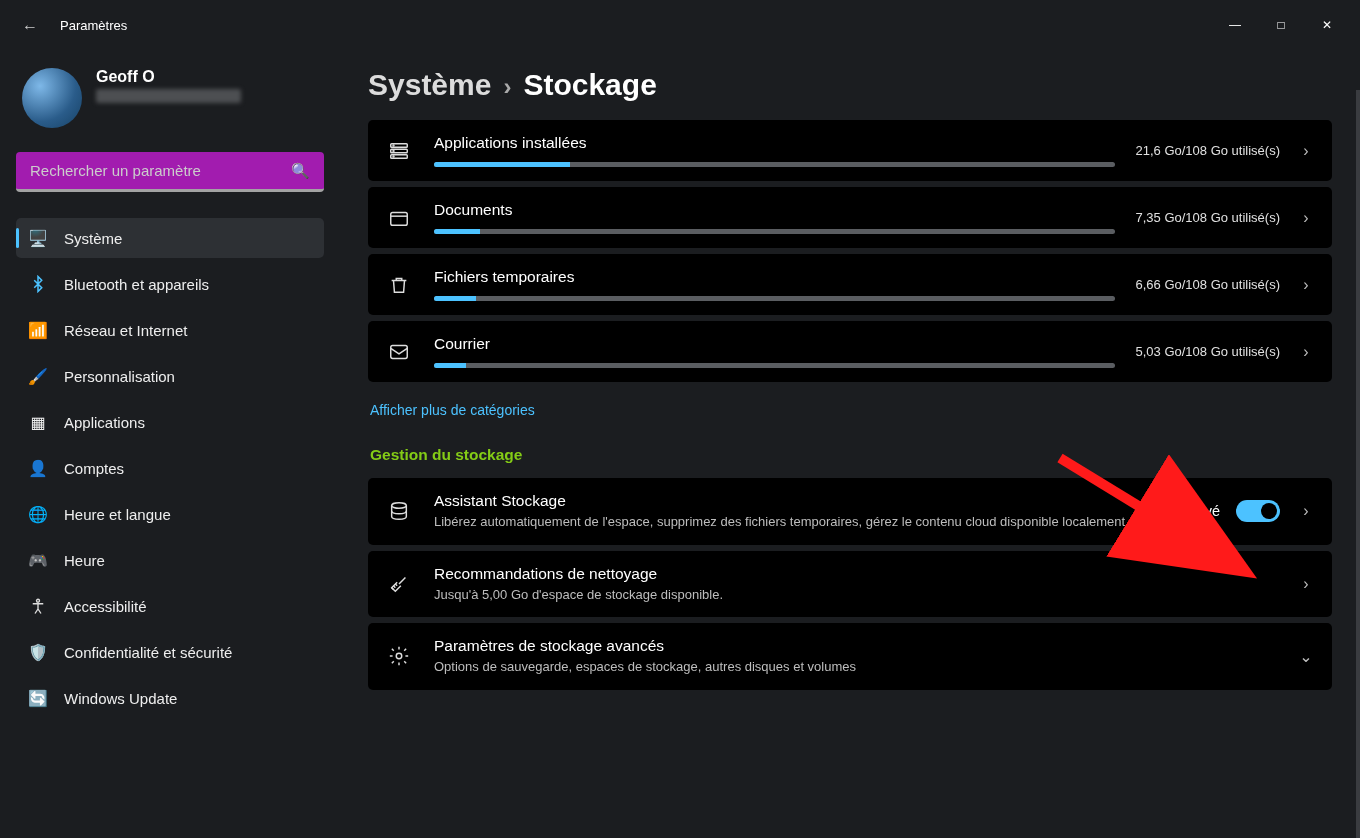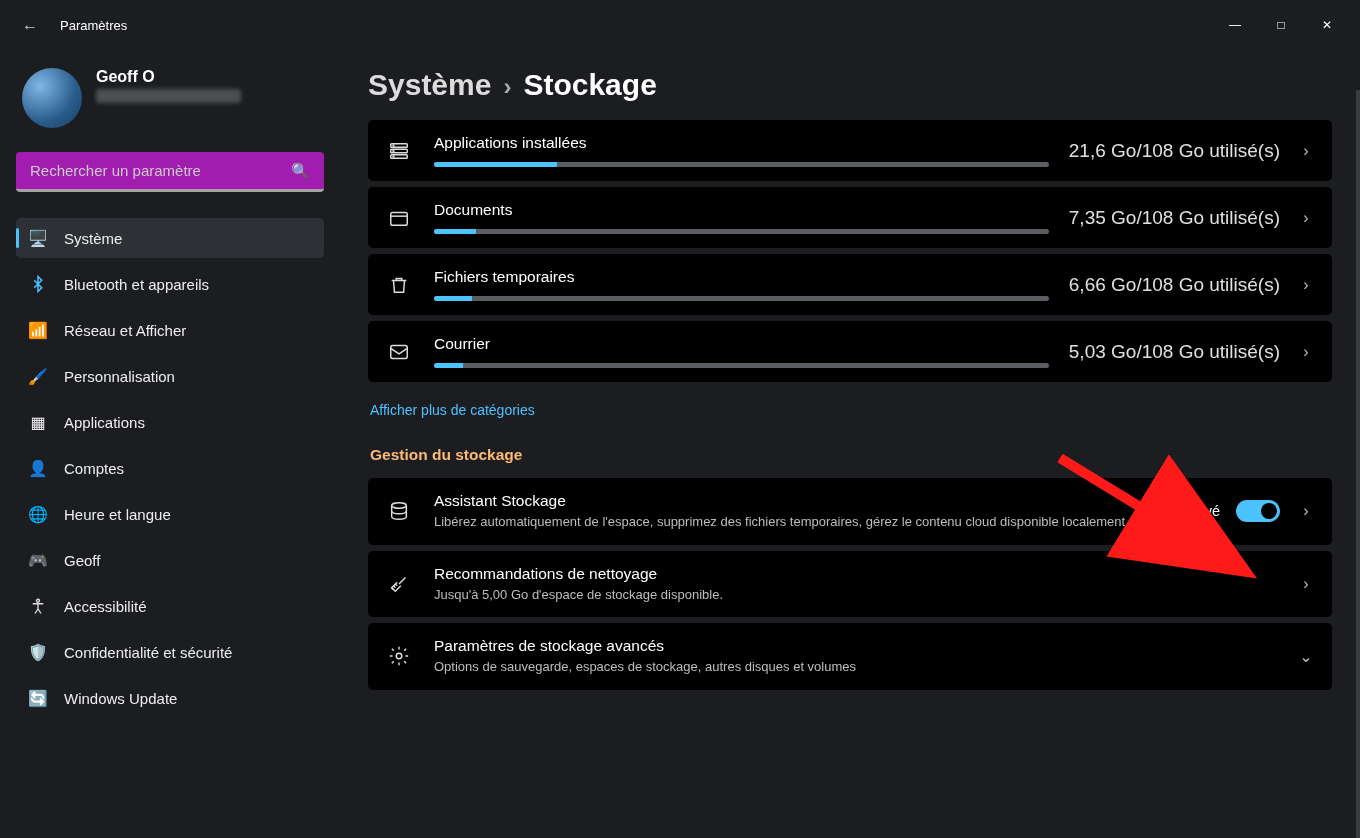--- a/index.html
+++ b/index.html
@@ -47,26 +47,26 @@
   .card {
     background:#000000; border-radius:5px; margin-bottom:6px;
     display:flex; align-items:center; padding:14px 16px; gap:20px;
     cursor:pointer; position:relative;
   }
   .card-icon { width:30px; display:flex; align-items:center; justify-content:center; color:#ddd; font-size:18px;}
   .card-body { flex:1; }
   .card-title { font-size:15.5px; color:#fff; }
   .card-sub { font-size:13px; color:#bdbdbd; margin-top:3px; line-height:1.35;}
   .card-right { display:flex; align-items:center; gap:16px; }
-  .usage { font-size:19px; color:#e0e0e0; white-space:nowrap;}
+  .usage { font-size:13px; color:#e0e0e0; white-space:nowrap;}
   .chev { color:#bbb; font-size:16px; width:20px; text-align:center;}
   .bar { height:5px; background:#5a5d61; border-radius:3px; margin-top:10px; overflow:hidden;}
   .bar span { display:block; height:100%; background:#4cc2ff;}
   .link { color:#4cc2ff; font-size:14px; padding:14px 2px 24px 2px; display:inline-block; cursor:pointer;}
-  .section-head { font-size:15.5px; font-weight:600; color:#fdba74; margin:4px 0 14px 2px;}
+  .section-head { font-size:15.5px; font-weight:600; color:#84cc16; margin:4px 0 14px 2px;}
   .toggle {
     width:44px; height:22px; background:#4cc2ff; border-radius:11px;
     position:relative; cursor:pointer;
   }
   .toggle .knob {
     width:16px; height:16px; background:#000; border-radius:50%;
     position:absolute; right:3px; top:3px;
   }
   .toggle-label { font-size:14.5px; color:#fff; }
   
@@ -110,41 +110,41 @@
         <div class="nav-item">
           <span class="nav-icon">
             <svg width="18" height="18" viewBox="0 0 24 24">
               <path d="M7 7l10 10-5 5V2l5 5L7 17" fill="none" stroke="#4cc2ff" stroke-width="2"></path>
             </svg>
           </span>
           <span>Bluetooth et appareils</span>
         </div>
         <div class="nav-item">
           <span class="nav-icon">📶</span>
-          <span>Réseau et Afficher</span>
+          <span>Réseau et Internet</span>
         </div>
         <div class="nav-item">
           <span class="nav-icon">🖌️</span>
           <span>Personnalisation</span>
         </div>
         <div class="nav-item">
           <span class="nav-icon">▦</span>
           <span>Applications</span>
         </div>
         <div class="nav-item">
           <span class="nav-icon">👤</span>
           <span>Comptes</span>
         </div>
         <div class="nav-item">
           <span class="nav-icon">🌐</span>
           <span>Heure et langue</span>
         </div>
         <div class="nav-item">
           <span class="nav-icon">🎮</span>
-          <span>Geoff</span>
+          <span>Heure</span>
         </div>
         <div class="nav-item">
           <span class="nav-icon">
             <svg width="18" height="18" viewBox="0 0 24 24" fill="none" stroke="#ddd" stroke-width="1.8">
               <circle cx="12" cy="5" r="2"></circle>
               <path d="M5 9h14M12 9v7M8 22l4-6 4 6"></path>
             </svg>
           </span>
           <span>Accessibilité</span>
         </div>

